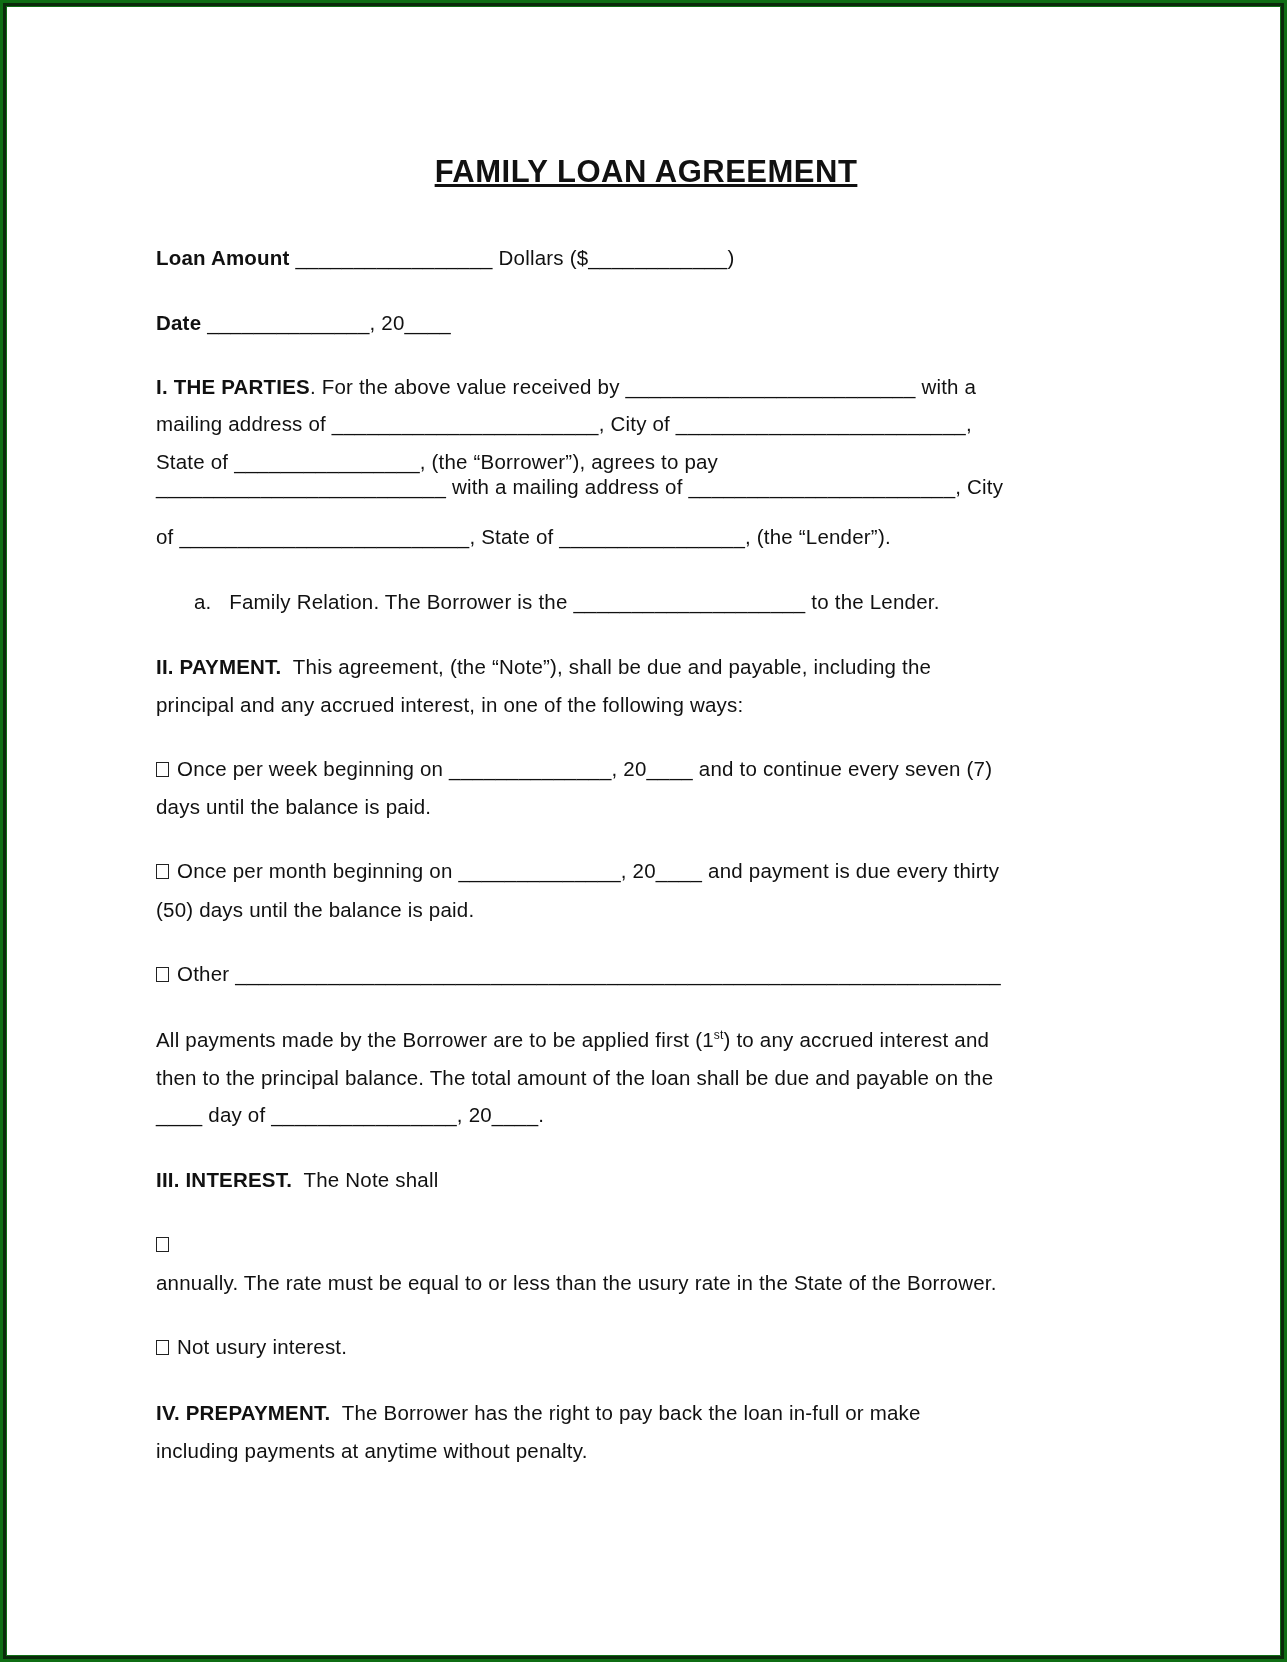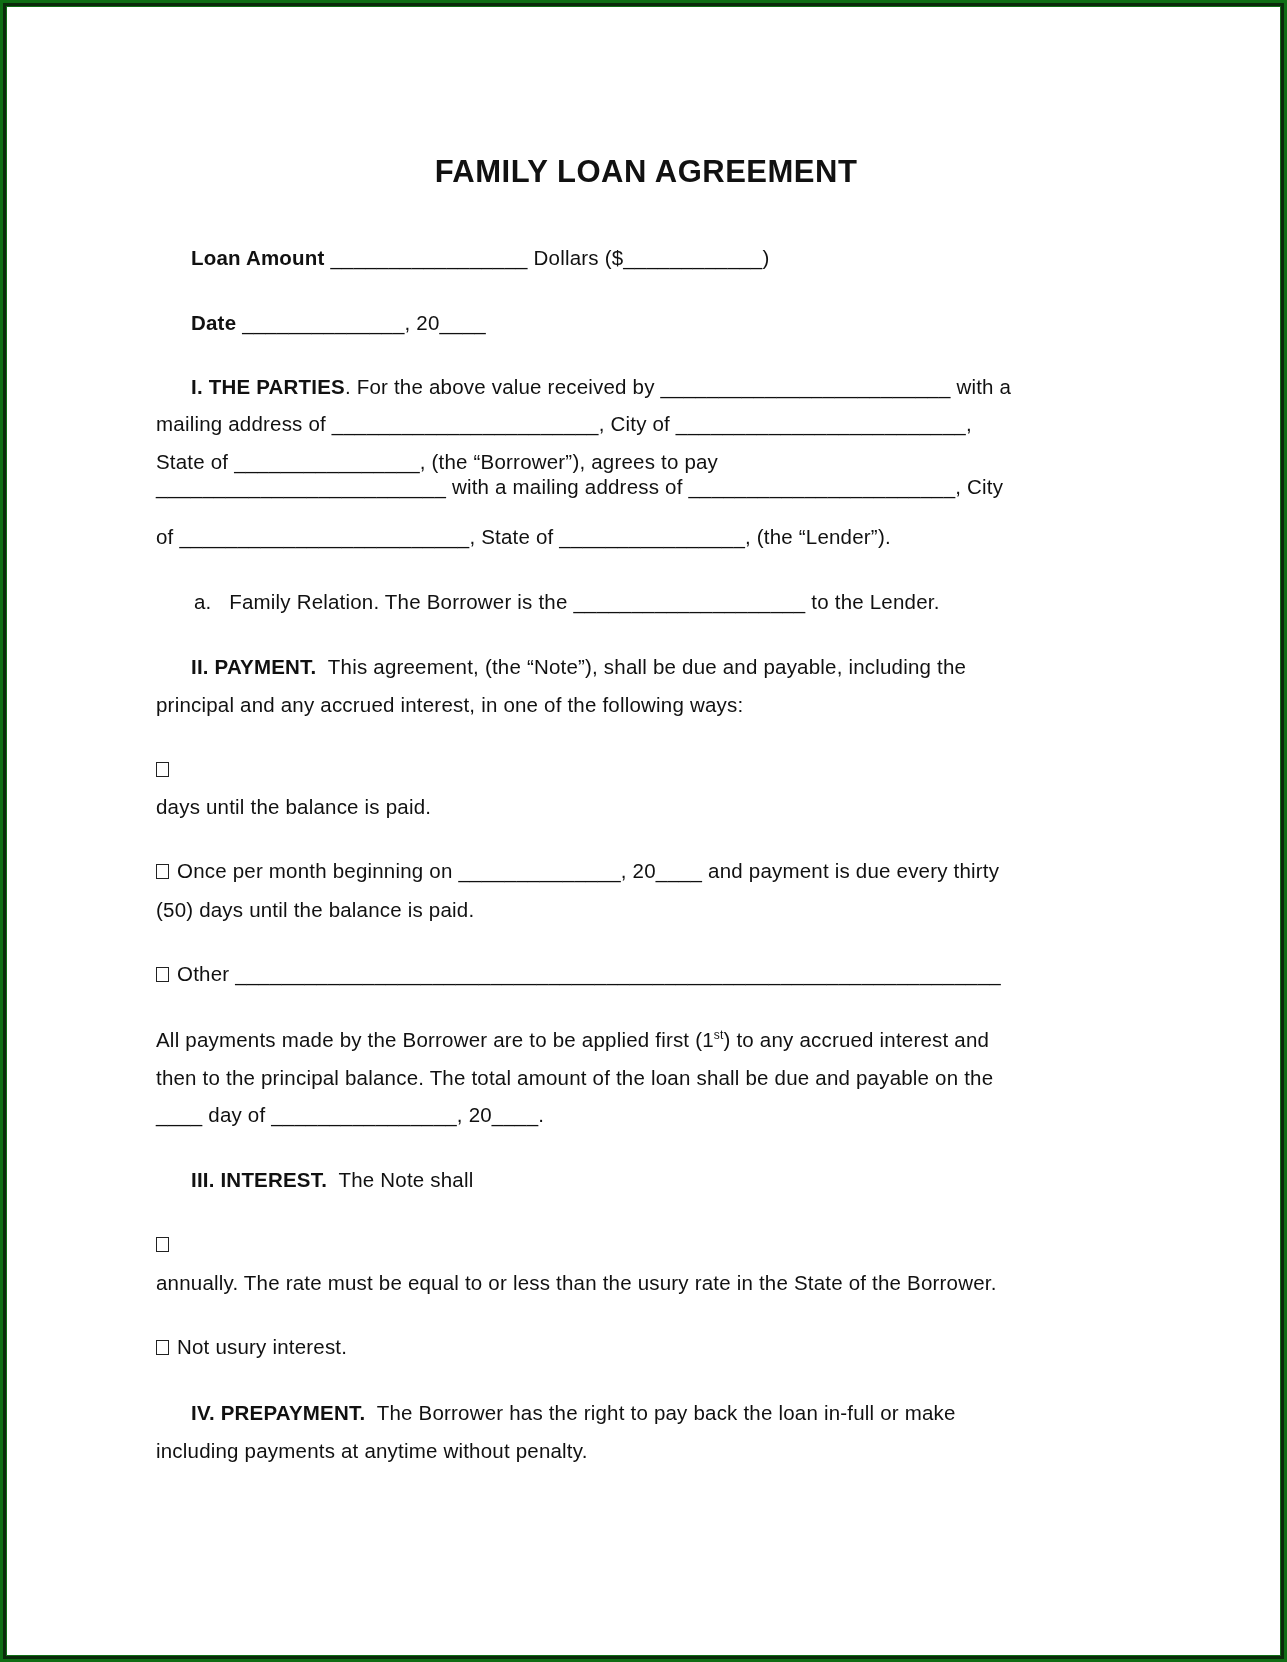--- a/index.html
+++ b/index.html
@@ -1,23 +1,23 @@
 <!DOCTYPE html>
 <html><head>
 <meta charset="utf-8">
 <style>
   html,body{margin:0;padding:0;background:#fff;}
   body{width:1287px;height:1662px;position:relative;overflow:hidden;font-family:"Liberation Sans",sans-serif;color:#111;}
   .frame{position:absolute;left:0;top:0;width:1287px;height:1662px;box-sizing:border-box;border:3px solid #0f6e14;}
   .frame2{position:absolute;left:3px;top:3px;width:1281px;height:1656px;box-sizing:border-box;border:3px solid #0b2a0b;}
   .frame3{position:absolute;left:6px;top:6px;width:1275px;height:1650px;box-sizing:border-box;border:1px solid #0f6e14;}
   .page{position:absolute;left:156px;top:0;width:980px;font-size:20.5px;line-height:37.5px;letter-spacing:0.2px;}
-  .title{position:absolute;left:0;width:980px;top:152px;text-align:center;font-weight:bold;font-size:31px;letter-spacing:0.5px;line-height:40px;}
+  .title{position:absolute;left:0;width:980px;top:152px;text-align:center;font-weight:bold;font-size:31px;letter-spacing:0.5px;line-height:40px;text-decoration:underline;}
   .p{position:absolute;left:0;width:990px;white-space:nowrap;}
-  .b{font-weight:bold;margin-left:35px;}
+  .b{font-weight:bold;}
   .box{display:inline-block;width:13px;height:15px;border:1.3px solid #222;box-sizing:border-box;vertical-align:-1px;margin-right:8px;}
   sup{font-size:12px;line-height:0;}
 </style>
 </head>
 <body>
 
 <div class="frame"></div>
 <div class="frame2"></div>
 <div class="frame3"></div>
 
@@ -41,21 +41,21 @@
   <div class="p" style="top:518px">of _________________________, State of ________________, (the “Lender”).</div>
 
   <div class="p" style="top:583px;left:38px">a.&nbsp;&nbsp;&nbsp;Family Relation. The Borrower is the ____________________ to the Lender.</div>
 
   <div class="p" style="top:648px">
     <span class="b">II. PAYMENT.</span><span>&nbsp; This agreement, (the “Note”), shall be due and payable, including the</span>
   </div>
   <div class="p" style="top:686px">principal and any accrued interest, in one of the following ways:</div>
 
   <div class="p" style="top:750px">
-    <span class="box"></span>
+    <span class="box"></span><span>Once per week beginning on ______________, 20____ and to continue every seven (7)</span>
   </div>
   <div class="p" style="top:788px">days until the balance is paid.</div>
 
   <div class="p" style="top:852px">
     <span class="box"></span><span>Once per month beginning on ______________, 20____ and payment is due every thirty</span>
   </div>
   <div class="p" style="top:891px">(50) days until the balance is paid.</div>
 
   <div class="p" style="top:955px">
     <span class="box"></span><span>Other __________________________________________________________________</span>

